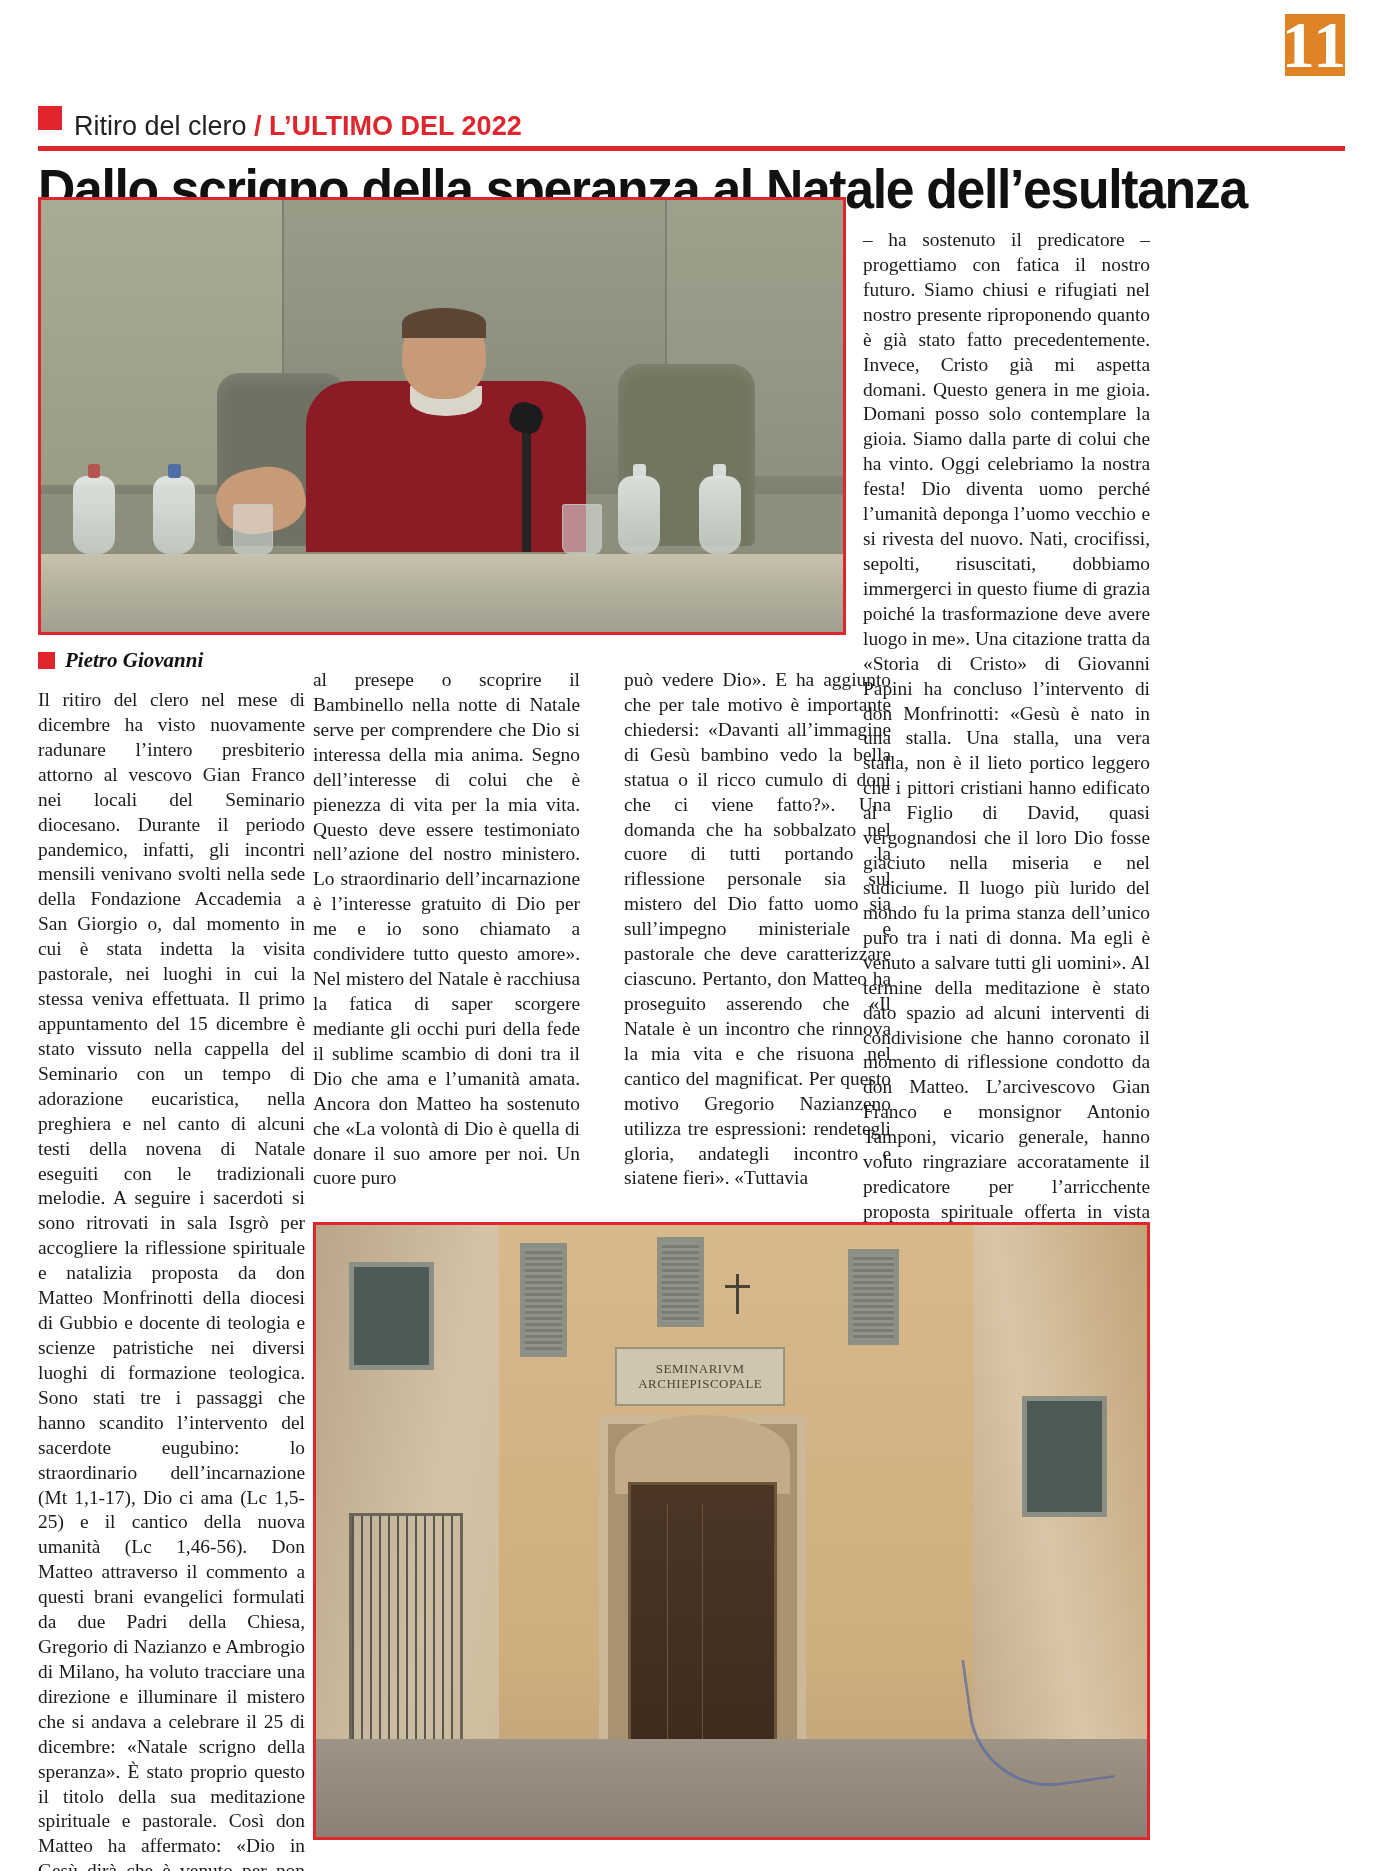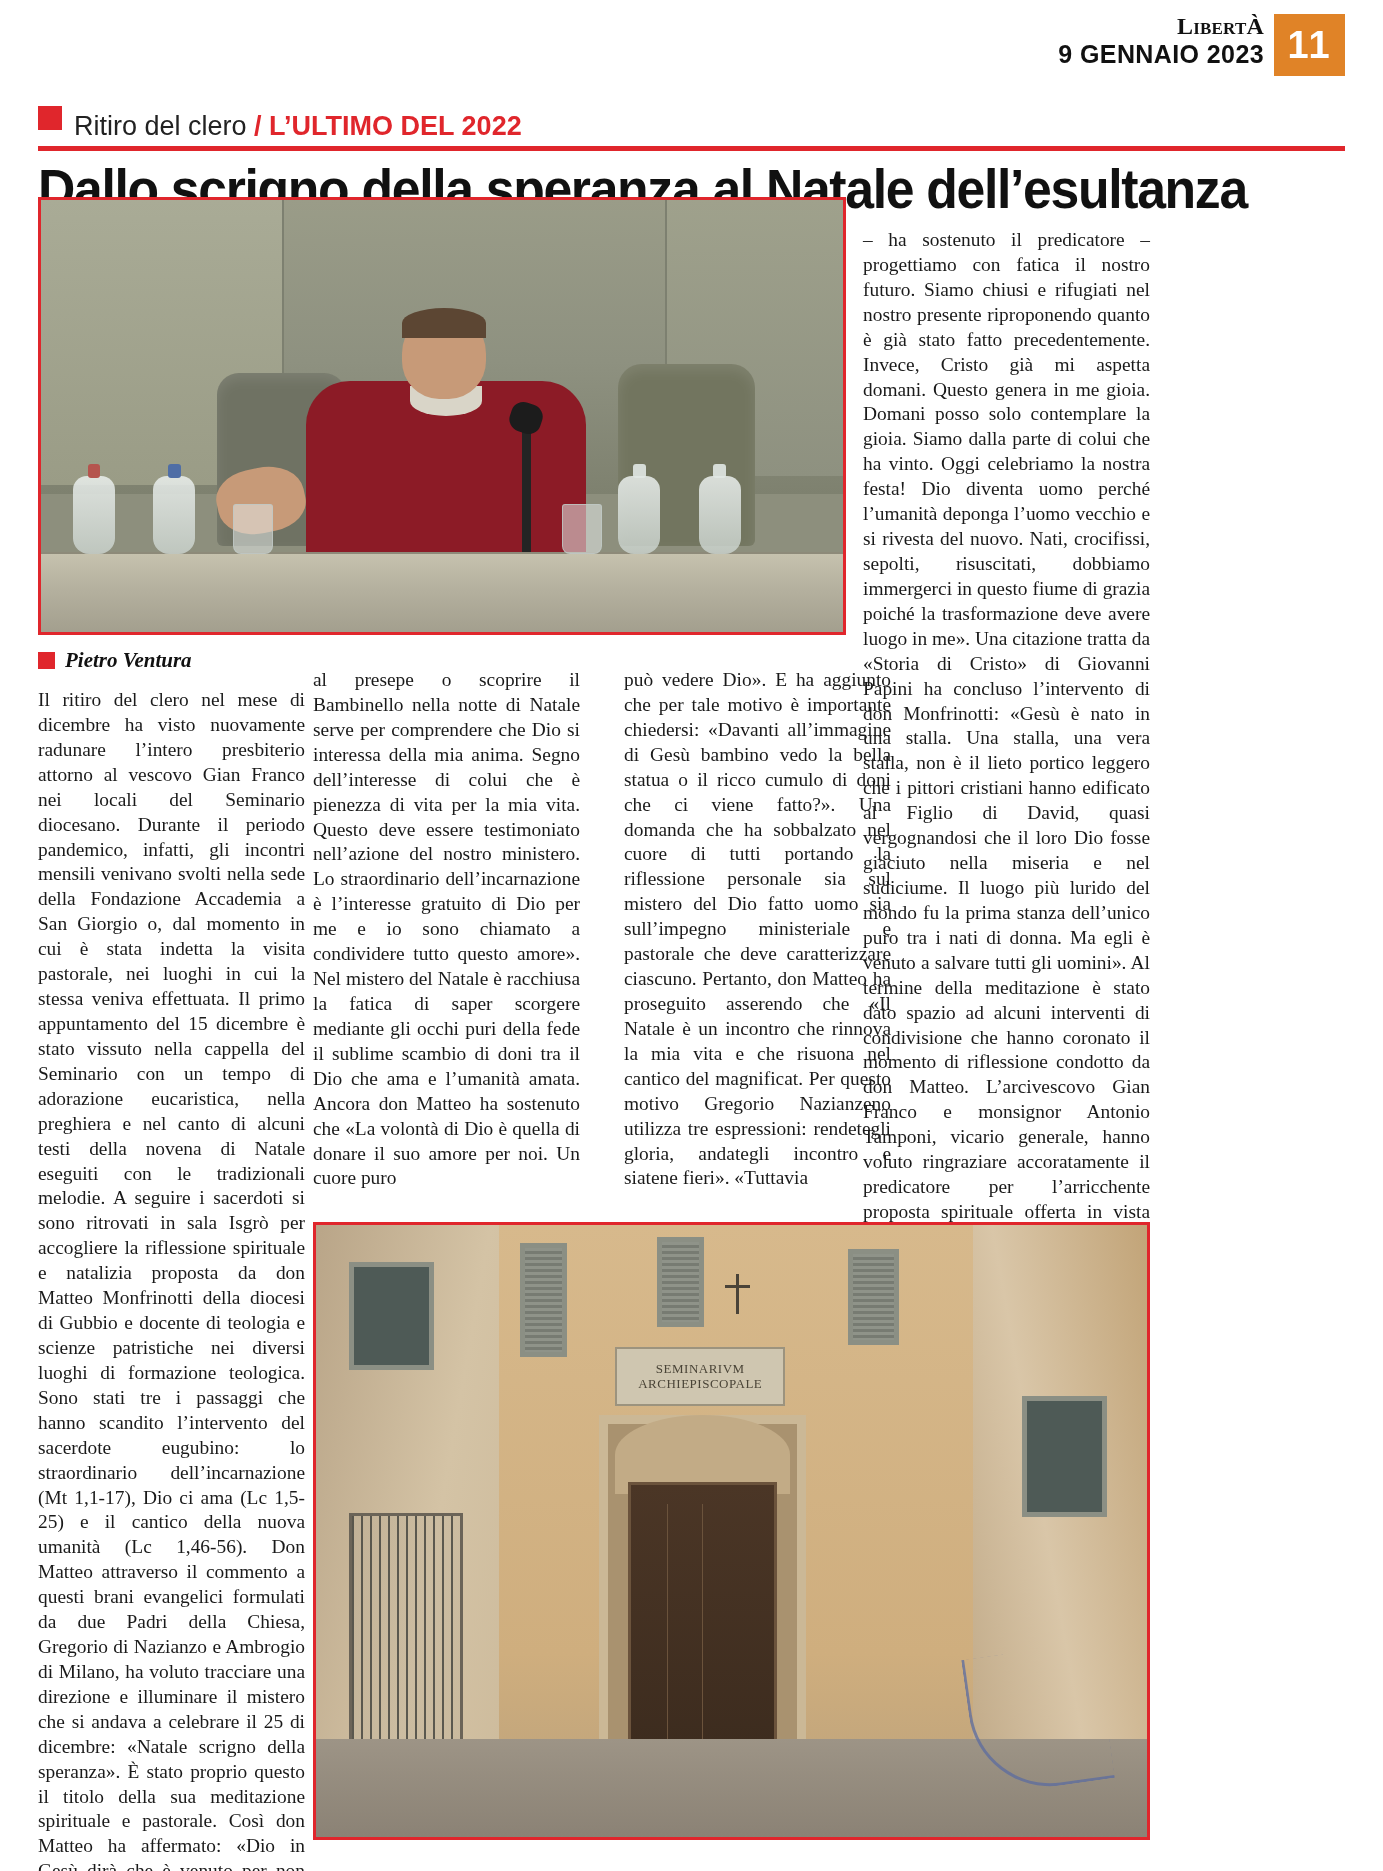--- a/index.html
+++ b/index.html
@@ -49,28 +49,28 @@
   .masthead-brand .cap { font-size: 24px; }
   .masthead-brand .smallcaps { font-size: 17px; }
   .masthead-date {
     font-family: "Liberation Sans", sans-serif;
     font-weight: bold;
     font-size: 25px;
     line-height: 1;
     letter-spacing: 0.4px;
   }
   .page-number-box {
-    width: 71px;
+    width: 60px;
     height: 62px;
     display: flex;
     align-items: center;
     justify-content: center;
     color: #fff;
-    font-family: Liberation Sans, sans-serif;
-    font-size: 38px;
+    font-family: Liberation Serif, serif;
+    font-size: 66px;
     font-weight: bold;
     line-height: 1;
     letter-spacing: 2px;
   }
 
   
   .kicker {
     display: flex;
     align-items: center;
     gap: 12px;
@@ -329,24 +329,20 @@
   #col2 { left: 313px;  top: 668px;  height: 540px;  }
   #col3 { left: 624px;  top: 668px;  height: 540px;  }
   #col4 { left: 863px;  top: 228px;  height: 775px; width: 287px; }
 </style>
 </head>
 <body>
 
 <div class="page">
 
   <div class="masthead">
-    <div class="masthead-text">
-      <div class="masthead-brand"><span class="cap">L</span><span class="smallcaps">IBERT</span><span class="cap">À</span></div>
-      <div class="masthead-date">9 GENNAIO 2023</div>
-    </div>
     <div class="page-number-box" style="background: rgb(224, 131, 39);">11</div>
   </div>
 
   <div class="kicker">
     <span class="kicker-square" style="background: rgb(224, 38, 44);"></span>
     <span class="kicker-text"><span class="k-plain">Ritiro del clero</span> <span class="k-sep" style="color: rgb(224, 38, 44);">/</span> <span class="k-strong" style="color: rgb(224, 38, 44);">L’ULTIMO DEL 2022</span></span>
   </div>
 
   <div class="rule-red" style="background: rgb(224, 38, 44);"></div>
 
@@ -369,21 +365,21 @@
     <div class="bottle cap-red" style="left:4%;"></div>
     <div class="bottle cap-blue" style="left:14%;"></div>
     <div class="glass" style="left:24%;"></div>
     <div class="bottle" style="left:72%;"></div>
     <div class="bottle" style="left:82%;"></div>
     <div class="glass" style="left:65%;"></div>
   </div>
 
   <div class="byline">
     <span class="byline-square" style="background: rgb(224, 38, 44);"></span>
-    <span class="byline-name">Pietro Ventura</span>
+    <span class="byline-name">Pietro Giovanni</span>
   </div>
 
   <div class="col" id="col1">
       <p>Il ritiro del clero nel mese di dicembre ha visto nuovamente radunare l’intero presbiterio attorno al vescovo Gian Franco nei locali del Seminario diocesano. Durante il periodo pandemico, infatti, gli incontri mensili venivano svolti nella sede della Fondazione Accademia a San Giorgio o, dal momento in cui è stata indetta la visita pastorale, nei luoghi in cui la stessa veniva effettuata. Il primo appuntamento del 15 dicembre è stato vissuto nella cappella del Seminario con un tempo di adorazione eucaristica, nella preghiera e nel canto di alcuni testi della novena di Natale eseguiti con le tradizionali melodie. A seguire i sacerdoti si sono ritrovati in sala Isgrò per accogliere la riflessione spirituale e natalizia proposta da don Matteo Monfrinotti della diocesi di Gubbio e docente di teologia e scienze patristiche nei diversi luoghi di formazione teologica. Sono stati tre i passaggi che hanno scandito l’intervento del sacerdote eugubino: lo straordinario dell’incarnazione (Mt 1,1-17), Dio ci ama (Lc 1,5-25) e il cantico della nuova umanità (Lc 1,46-56). Don Matteo attraverso il commento a questi brani evangelici formulati da due Padri della Chiesa, Gregorio di Nazianzo e Ambrogio di Milano, ha voluto tracciare una direzione e illuminare il mistero che si andava a celebrare il 25 di dicembre: «Natale scrigno della speranza». È stato proprio questo il titolo della sua meditazione spirituale e pastorale. Così don Matteo ha affermato: «Dio in Gesù dirà che è venuto per non rimanere estraneo alla mia carne. Si riveste di carne nell’interesse della mia carne. Accostarsi</p>
     </div>
   <div class="col" id="col2">
       <p>al presepe o scoprire il Bambinello nella notte di Natale serve per comprendere che Dio si interessa della mia anima. Segno dell’interesse di colui che è pienezza di vita per la mia vita. Questo deve essere testimoniato nell’azione del nostro ministero. Lo straordinario dell’incarnazione è l’interesse gratuito di Dio per me e io sono chiamato a condividere tutto questo amore». Nel mistero del Natale è racchiusa la fatica di saper scorgere mediante gli occhi puri della fede il sublime scambio di doni tra il Dio che ama e l’umanità amata. Ancora don Matteo ha sostenuto che «La volontà di Dio è quella di donare il suo amore per noi. Un cuore puro</p>
     </div>
   <div class="col" id="col3">
       <p>può vedere Dio». E ha aggiunto che per tale motivo è importante chiedersi: «Davanti all’immagine di Gesù bambino vedo la bella statua o il ricco cumulo di doni che ci viene fatto?». Una domanda che ha sobbalzato nel cuore di tutti portando la riflessione personale sia sul mistero del Dio fatto uomo sia sull’impegno ministeriale e pastorale che deve caratterizzare ciascuno. Pertanto, don Matteo ha proseguito asserendo che «Il Natale è un incontro che rinnova la mia vita e che risuona nel cantico del magnificat. Per questo motivo Gregorio Nazianzeno utilizza tre espressioni: rendetegli gloria, andategli incontro e siatene fieri». «Tuttavia</p>

